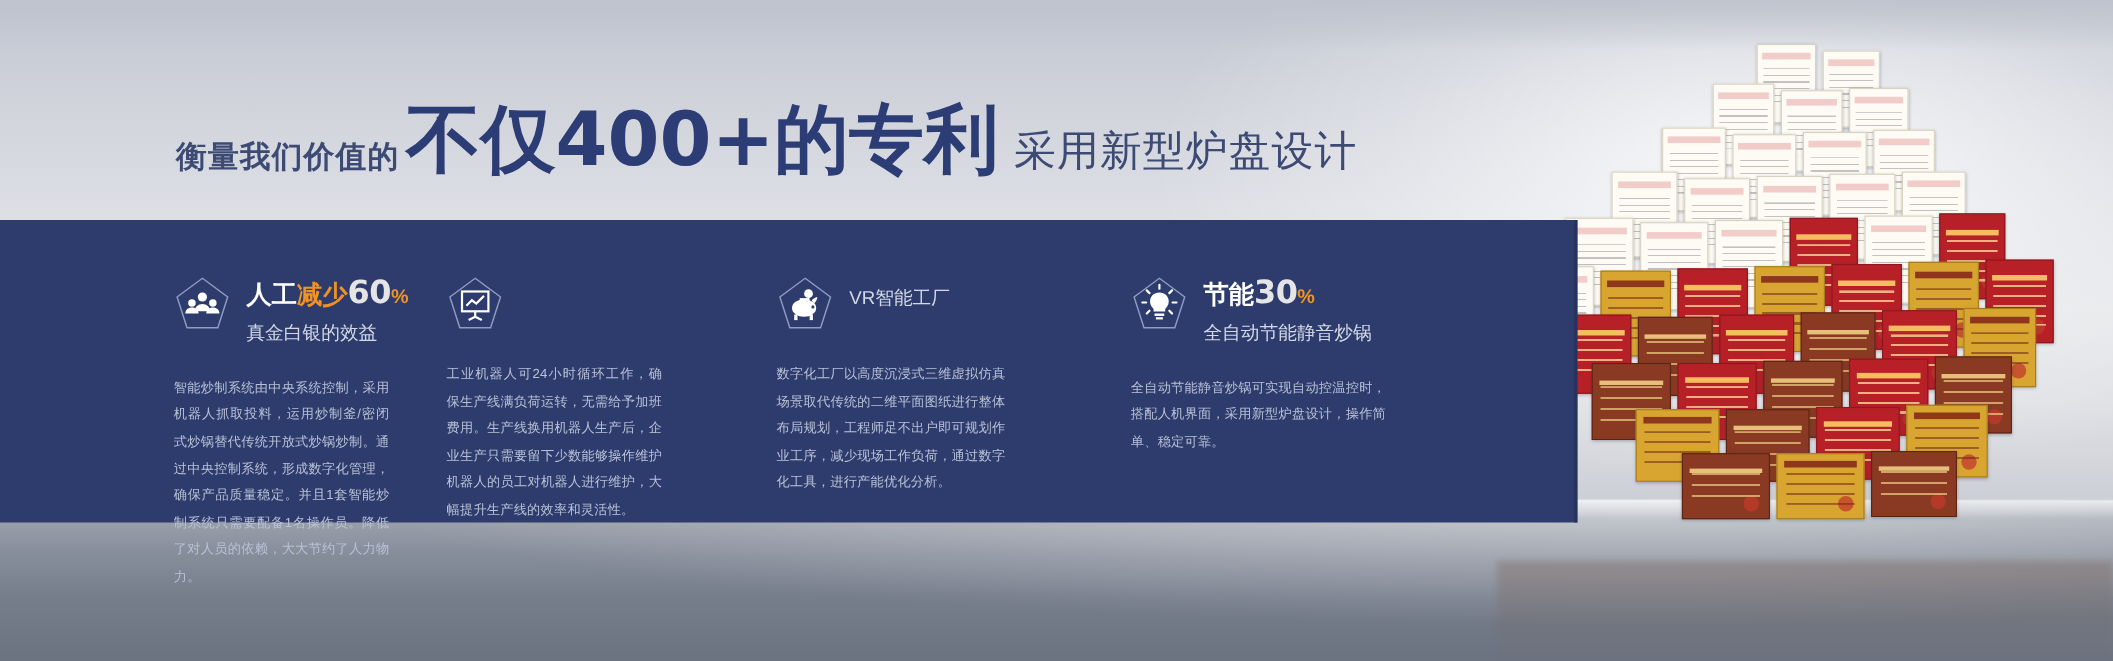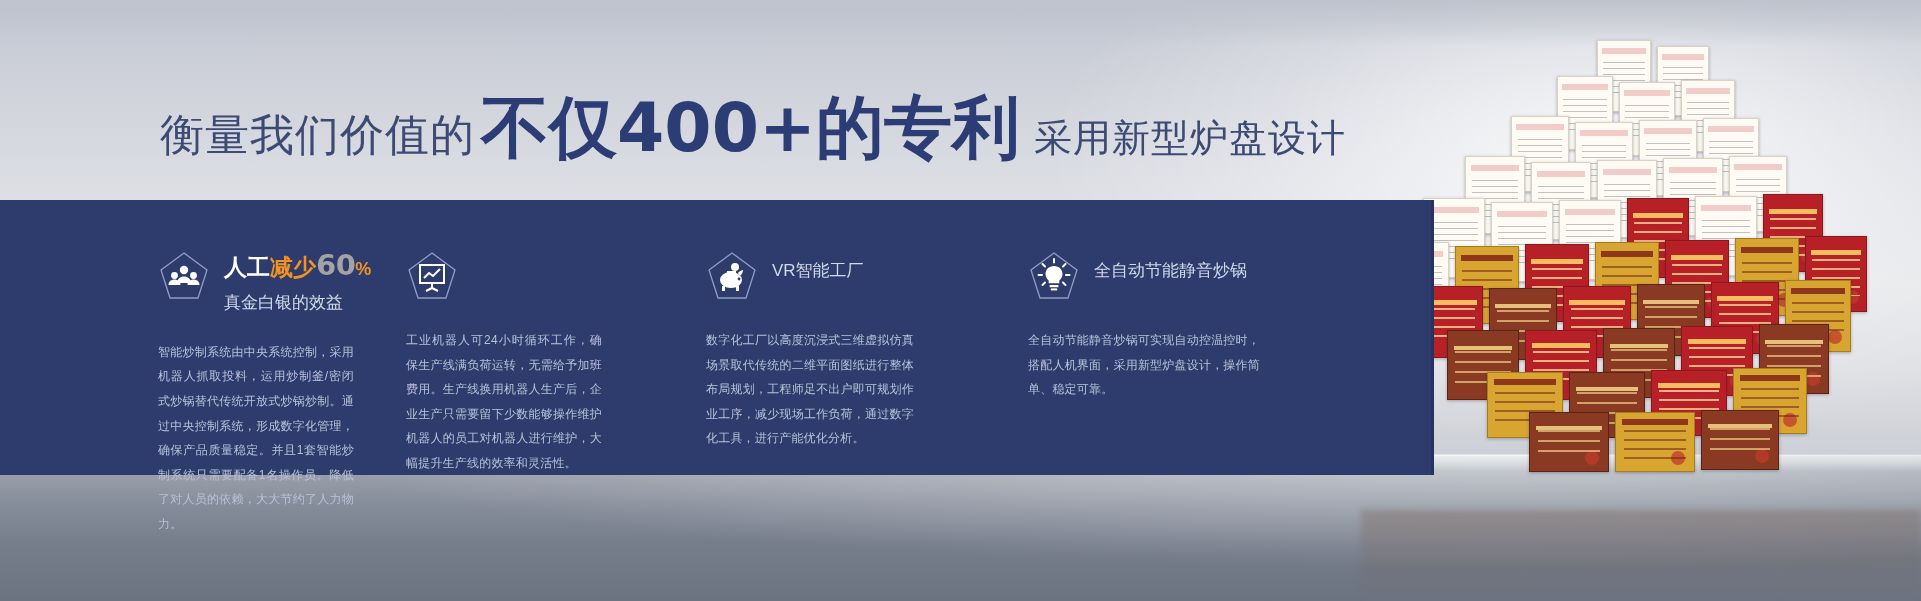--- a/index.html
+++ b/index.html
@@ -32,21 +32,21 @@
   .horizon { position:absolute; left:0; top:454px; width:1921px; height:2px;
              background:linear-gradient(90deg,rgba(255,255,255,.25),rgba(255,255,255,.7),rgba(255,255,255,.2)); }
   .top-fade { position:absolute; left:0; top:0; width:1921px; height:46px;
               background:linear-gradient(180deg,#bfc3cd 0%,rgba(191,195,205,0) 100%); }
 
   
   #headline {
     position:absolute; left:0; top:72px; width:1500px; height:90px; z-index:5;
     display:flex; align-items:flex-end; padding-left:160px; white-space:nowrap;
   }
-  .hl-sm   { font-size:44px; color:#3c4a74; letter-spacing:1px; line-height:1; padding-bottom:5px; }
+  .hl-sm   { font-size:28px; color:#3c4a74; letter-spacing:1px; line-height:1; padding-bottom:5px;font-weight:bold; }
   .hl-big  { font-size:68px; font-weight:700; color:#2c3c74; letter-spacing:0px; line-height:1;
              padding:0 6px; font-family:"DejaVu Sans","Liberation Sans",sans-serif; }
   .hl-sm2  { font-size:38px; color:#3c4a74; letter-spacing:1px; line-height:1; padding-bottom:5px; padding-left:8px; }
   .hl-or   { font-size:38px; font-weight:700; color:#f29222; letter-spacing:1px; line-height:1; padding-bottom:5px; }
 
   
   #panel {
     position:absolute; left:0; top:200px; width:1434px; height:275px; z-index:6;
     background:#2d3c6d;
     display:flex;
@@ -60,21 +60,21 @@
   .f3 { width:318px; padding-left:54px; }
   .f4 { width:360px; padding-left:58px; }
 
   .f-head { display:flex; align-items:flex-start; gap:14px; }
   .pent { width:52px; height:52px; flex:0 0 52px; position:relative; margin-top:2px; }
   .pent svg { position:absolute; left:0; top:0; }
   .f-titles { padding-top:2px; }
   .f-title { font-size:23px; font-weight:700; line-height:1.1; white-space:nowrap; }
   .f-title .o   { color:#f29222; }
   .f-title .big { font-size:29px; font-weight:700; letter-spacing:-.5px;
-                  font-family:"DejaVu Sans","Liberation Sans",sans-serif; color:#a3a3a3; }
+                  font-family:"DejaVu Sans","Liberation Sans",sans-serif; color:#e5e5e5; }
   .f-title .pct { font-size:18px; font-weight:700; color:#f29222; }
   .f-sub { font-size:17px; color:#d3d8e6; margin-top:9px; font-weight:400; white-space:nowrap; }
   .f-body { margin-top:26px; font-size:12px; line-height:2.05; color:#b9c1d6;
             letter-spacing:.2px; text-align:justify; }
   .f1 .f-body { width:196px; }
   .f2 .f-body { width:196px; }
   .f3 .f-body { width:208px; }
   .f4 .f-body { width:232px; }
 
   
@@ -335,18 +335,21 @@
             <line x1="14.5" y1="14" x2="17" y2="16.5"></line>
             <line x1="37.5" y1="14" x2="35" y2="16.5"></line>
             <line x1="10.5" y1="25" x2="14" y2="25"></line>
             <line x1="41.5" y1="25" x2="38" y2="25"></line>
             <line x1="14.5" y1="35" x2="17" y2="32.5"></line>
             <line x1="37.5" y1="35" x2="35" y2="32.5"></line>
           </g>
         </svg>
       </div>
       <div class="f-titles">
+        <div class="f-title">
+          <span>节能</span><span class="o"></span><span class="big">30</span><span class="pct">%</span>
+        </div>
         <div class="f-sub">全自动节能静音炒锅</div>
       </div>
     </div>
     <div class="f-body">全自动节能静音炒锅可实现自动控温控时，搭配人机界面，采用新型炉盘设计，操作简单、稳定可靠。</div>
   </div>
 </div>
 
 </body></html>

